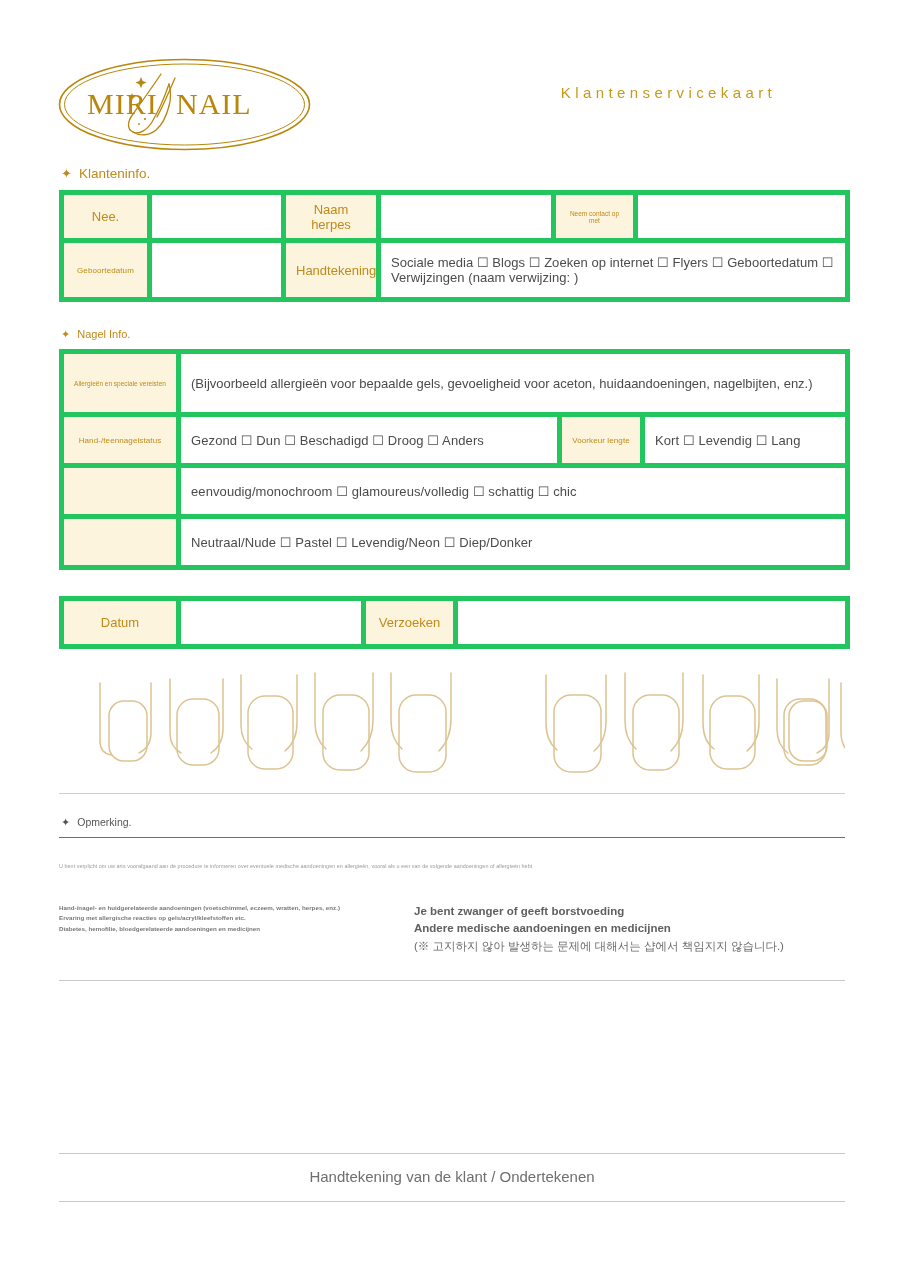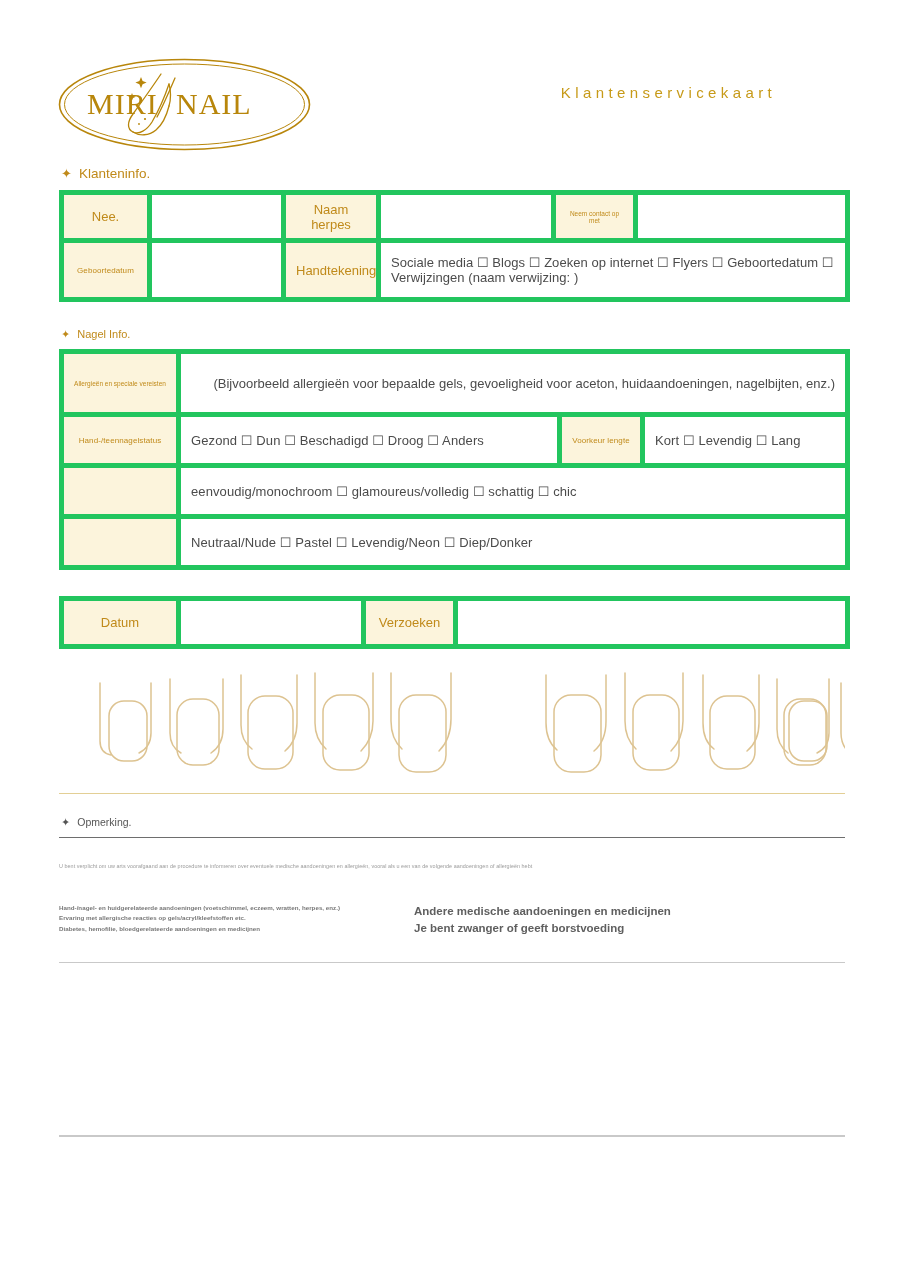--- a/index.html
+++ b/index.html
@@ -110,21 +110,21 @@
     letter-spacing: .1px;
   }
   .opts-xs {
     font-size: 8px;
     color: #8e8e8e;
     letter-spacing: .05px;
   }
   .example-text {
     font-size: 12.5px;
     color: #4b4b4b;
-    text-align: right;
+    text-align: left;
   }
   .sec-gap-2 { height: 26px; }
 
   
   .nails-area {
     margin: 0 auto;
     width: 786px;
     margin-left: 59px;
     height: 130px;
     position: relative;
@@ -379,25 +379,27 @@
   <div class="disclaimer-top">U bent verplicht om uw arts voorafgaand aan de procedure te informeren over eventuele medische aandoeningen en allergieën, vooral als u een van de volgende aandoeningen of allergieën hebt</div>
 
   <div style="height:32px"></div>
   <div class="cols">
     <div class="col-left">
       <div>Hand-/nagel- en huidgerelateerde aandoeningen (voetschimmel, eczeem, wratten, herpes, enz.)</div>
       <div>Ervaring met allergische reacties op gels/acryl/kleefstoffen etc.</div>
       <div>Diabetes, hemofilie, bloedgerelateerde aandoeningen en medicijnen</div>
     </div>
     <div class="col-right">
+      <div>Je bent zwanger of geeft borstvoeding</div>
       <div>Andere medische aandoeningen en medicijnen</div>
-      <div>Je bent zwanger of geeft borstvoeding</div>
+      <div class="kr">(※ 고지하지 않아 발생하는 문제에 대해서는 샵에서 책임지지 않습니다.)</div>
     </div>
   </div>
 
   <div style="height:24px"></div>
   <div class="sig-rule"></div>
 
   <div style="height:172px"></div>
   <div class="sig-rule"></div>
+  <div class="sig-label">Handtekening van de klant / Ondertekenen</div>
   <div class="sig-rule"></div>
 
 </div>
 
 </body></html>

